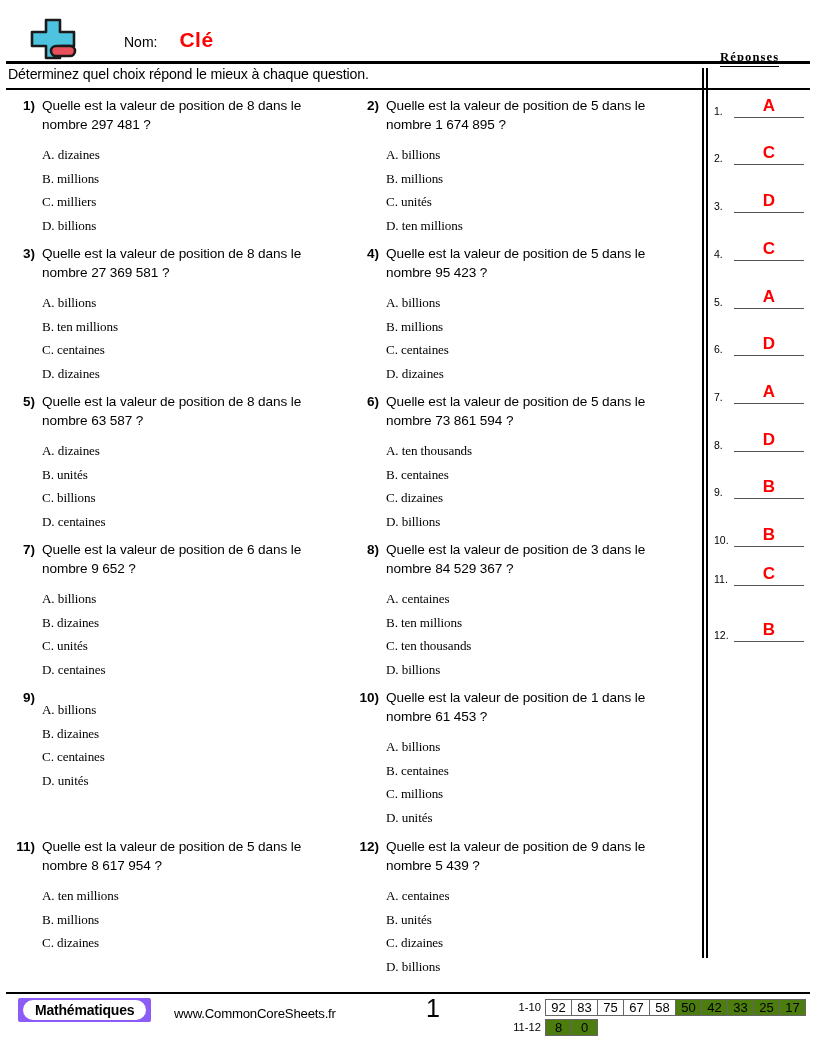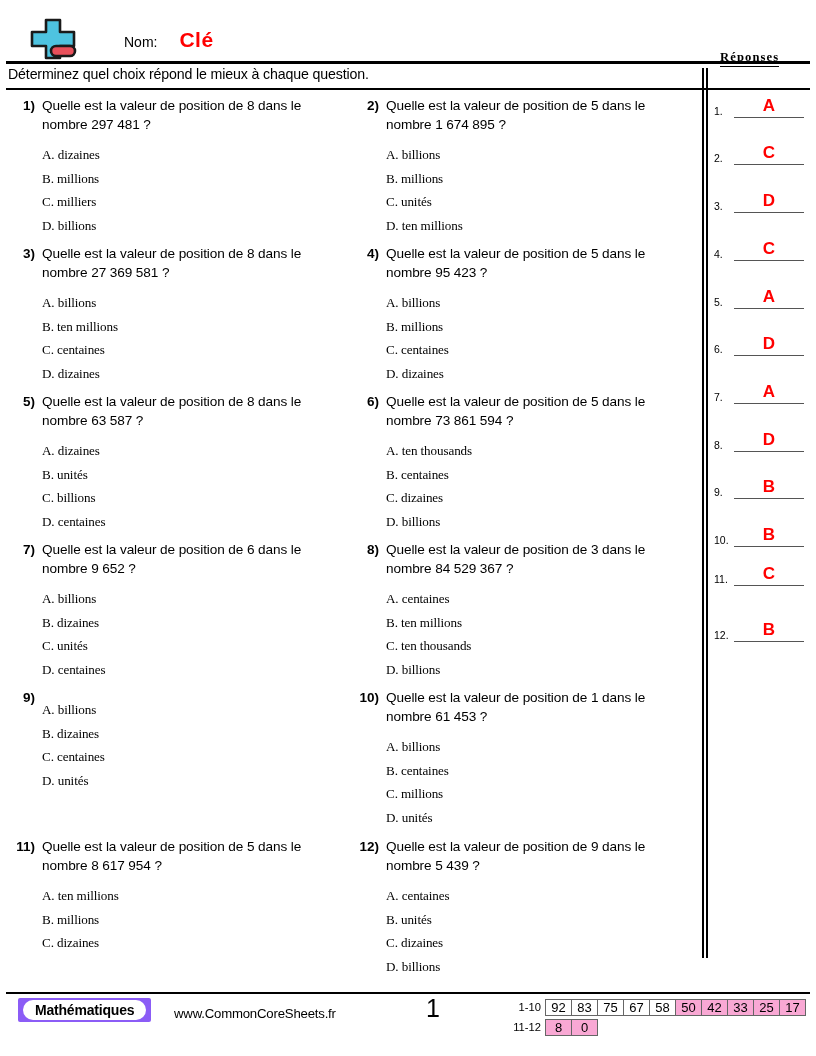--- a/index.html
+++ b/index.html
@@ -282,21 +282,21 @@
   }
   .score-cell {
     width: 25px;
     border: 1px solid #666;
     margin-left: -1px;
     text-align: center;
     line-height: 15px;
     font-size: 13px;
     background: #ffffff;
   }
-  .score-cell.shaded { background: #f9a8d4; }
+  .score-cell.shaded { background: #4d7c0f; }
   .score-cell.blank { border-color: transparent; background: transparent; }
 </style>
 </head>
 <body>
 
 <div class="page">
 
   <div class="header">
     <div class="logo">
       <svg width="62" height="48" viewBox="0 0 62 48">

